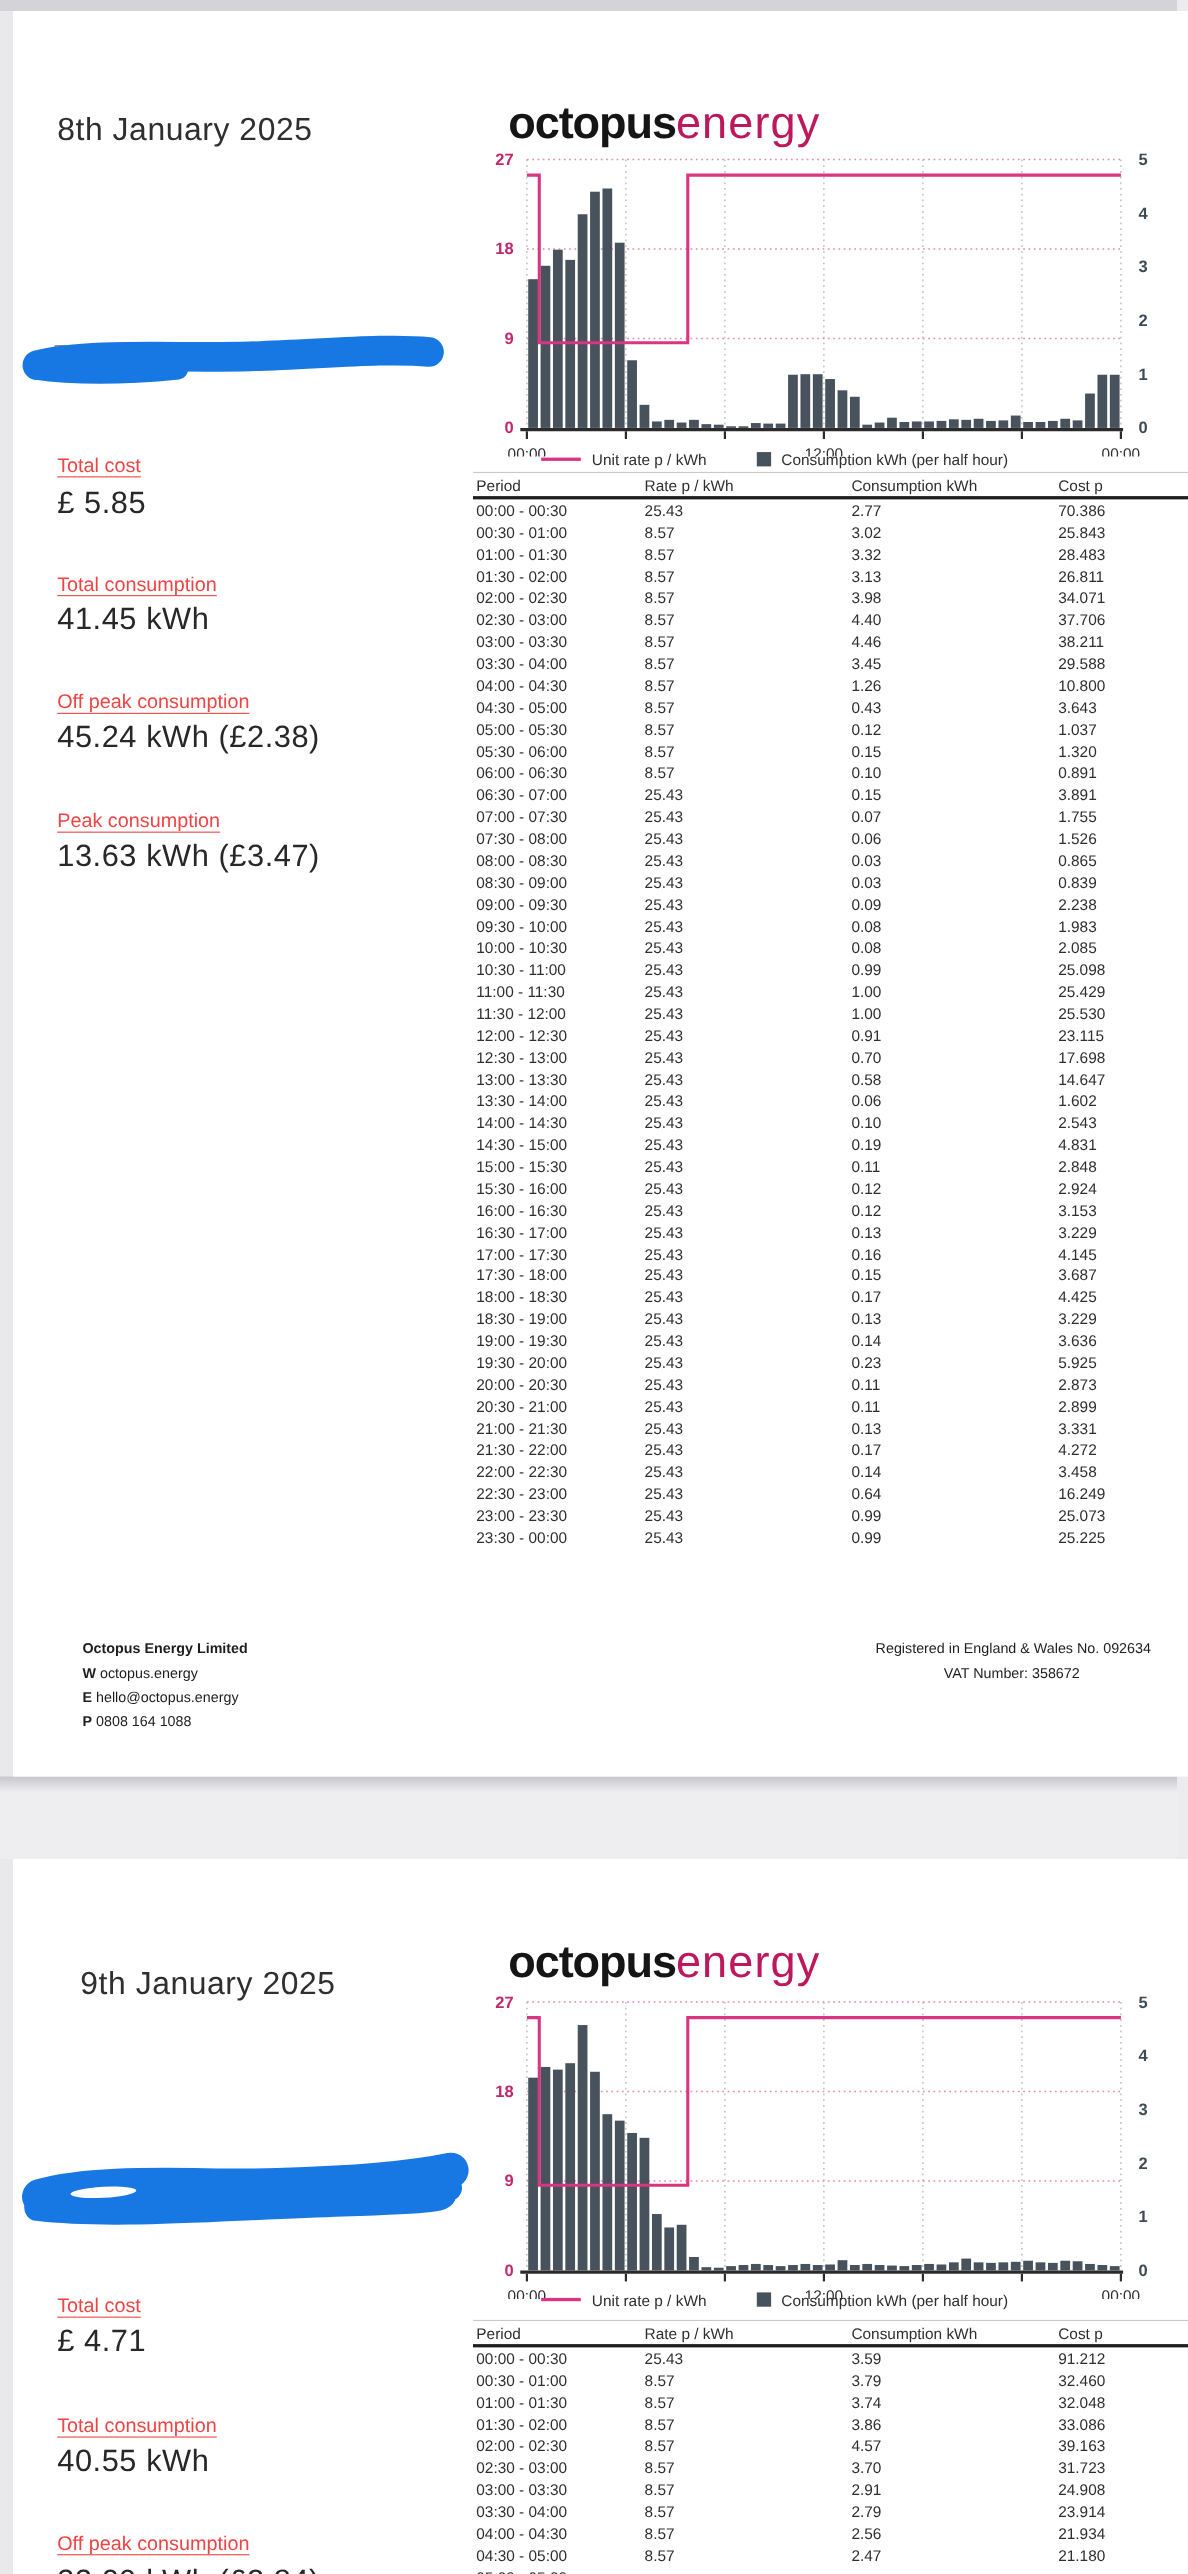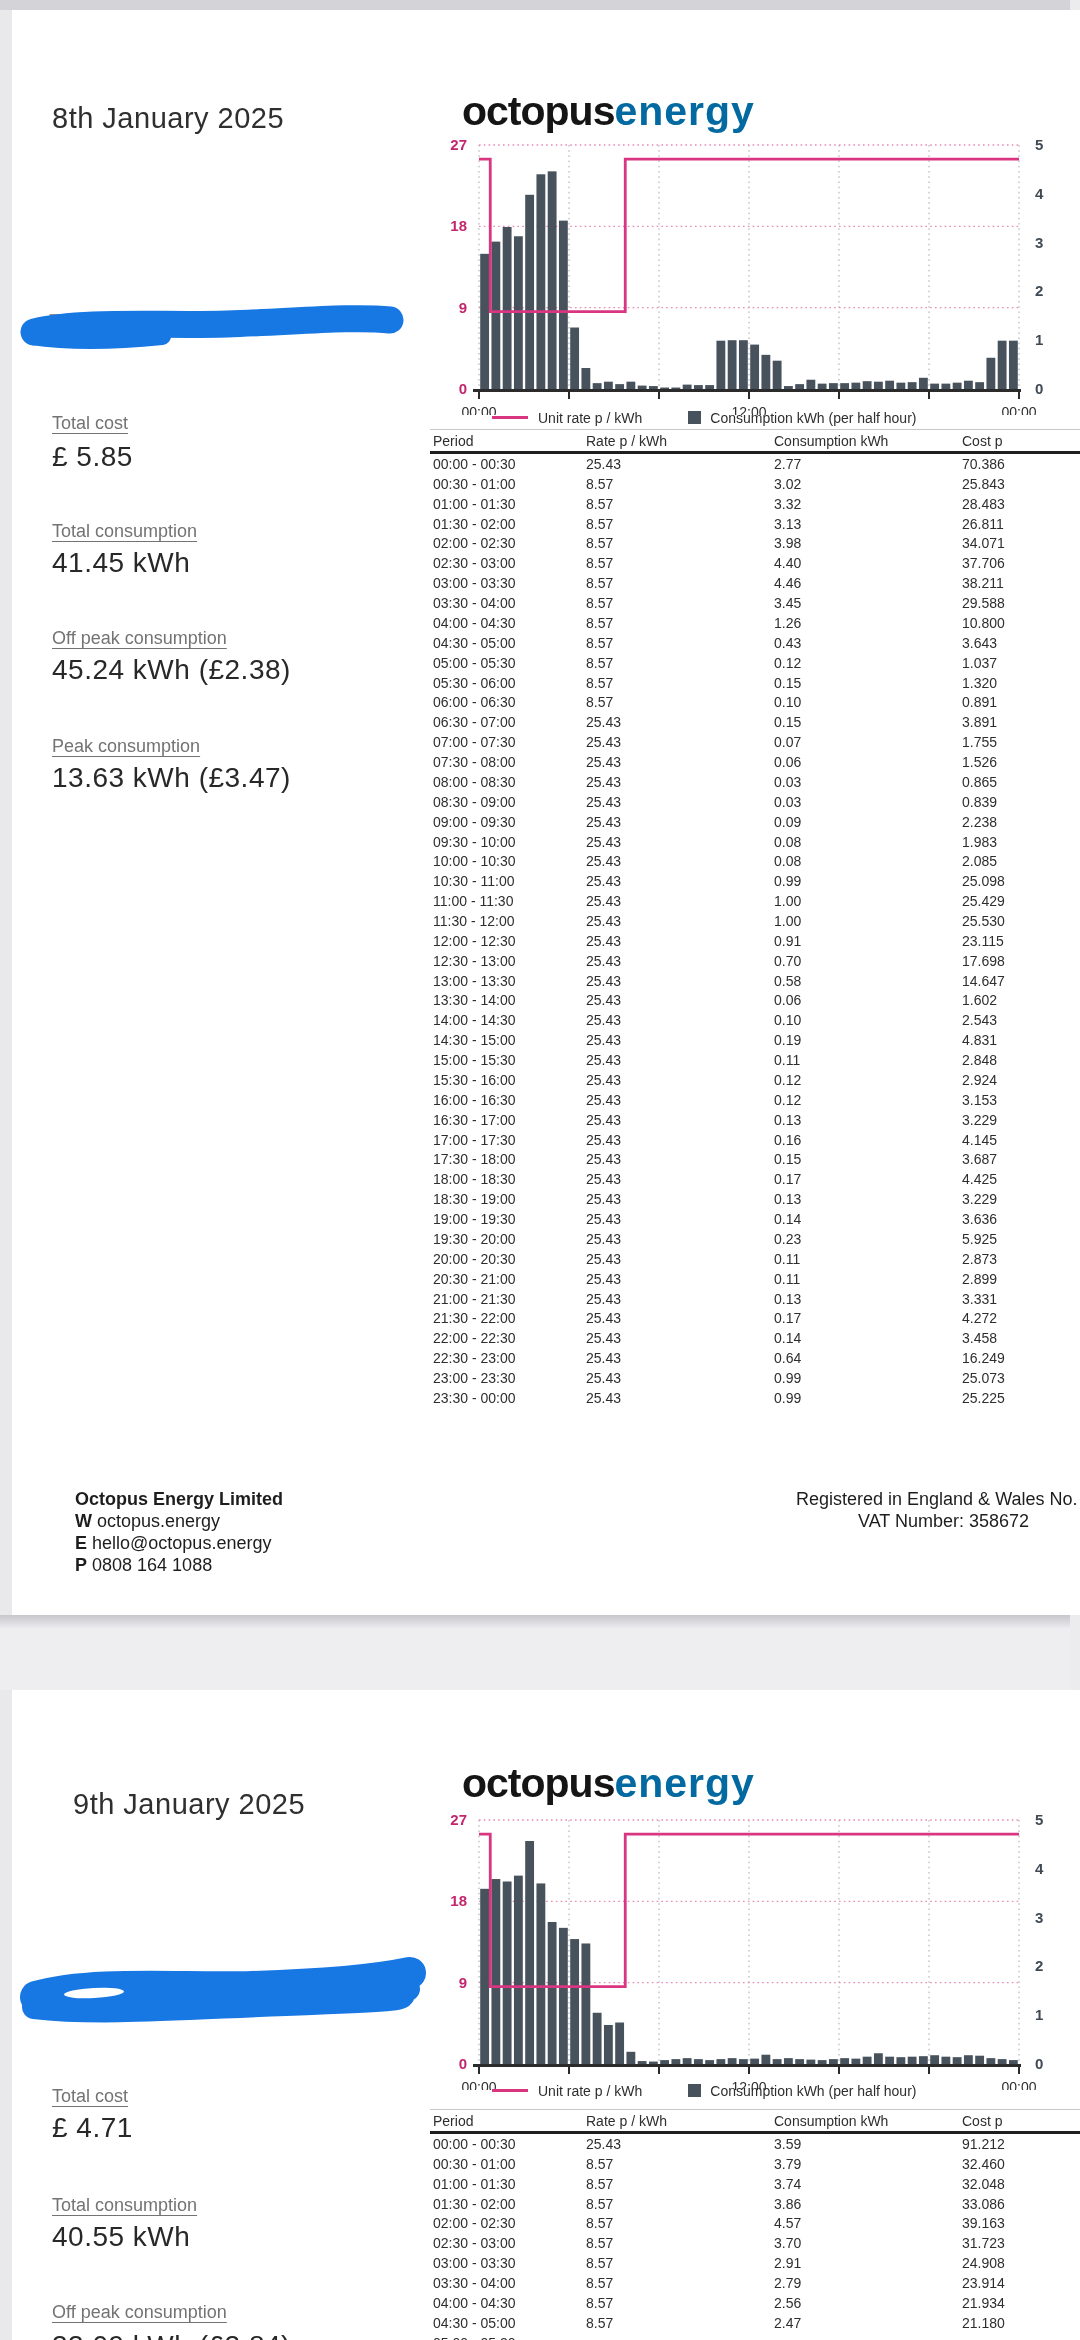--- a/index.html
+++ b/index.html
@@ -10,33 +10,33 @@
   .strip-left{left:0;top:0;width:12px;height:2340px;background:#e9e9ec;}
   .strip-top{left:0;top:0;width:1080px;height:10px;background:#d4d4d8;}
   .page-gap{left:0;top:1615px;width:1080px;height:75px;background:#eeeef1;}
   .page-gap .shadow{position:absolute;left:0;top:0;width:100%;height:14px;
     background:linear-gradient(#c6c6cc,rgba(238,238,241,0));}
   .scroll-track{right:0;top:0;width:10px;height:2340px;background:#ececef;}
   .scroll-thumb{left:1060px;top:46px;width:18px;height:384px;background:#a6a6ab;border-radius:9px;}
   .date{font-size:29px;letter-spacing:.5px;color:#2f2f2f;}
   .logo{white-space:nowrap;}
   .logo .b{font-weight:800;font-size:41px;color:#151515;letter-spacing:-1px;}
-  .logo .l{font-weight:700;font-size:41px;color:#0369a1;letter-spacing:1px;}
-  .sum-label{font-size:18px;color:#737373;text-decoration:underline;text-underline-offset:4px;}
+  .logo .l{font-weight:400;font-size:41px;color:#be185d;letter-spacing:1px;}
+  .sum-label{font-size:18px;color:#ef4444;text-decoration:underline;text-underline-offset:4px;}
   .sum-value{font-size:28px;color:#282828;letter-spacing:.5px;}
   .legend{font-size:14px;color:#2e2e2e;white-space:nowrap;}
   .legend .sw-line{display:inline-block;width:36px;height:3px;vertical-align:4px;margin-right:10px;}
   .legend .sw-sq{display:inline-block;width:13px;height:13px;vertical-align:-1px;margin:0 9px 0 46px;}
   .thead{font-size:14px;color:#2e2e2e;}
   .tline-thin{height:1px;background:#c9c9c9;}
   .tline-thick{height:3px;background:#1f1f1f;}
   .trow{position:absolute;left:0;width:710px;height:20px;font-size:14px;color:#2e2e2e;}
   .c0{position:absolute;left:3px;}  .c1{position:absolute;left:156px;}
   .c2{position:absolute;left:344px;} .c3{position:absolute;left:532px;}
-  .footer{font-size:18px;color:#1d1d1d;line-height:22px;}
+  .footer{font-size:13px;color:#1d1d1d;line-height:22px;}
   .footer .bold{font-weight:700;}
   .frag{position:absolute;color:#8f8f8f;font-size:20px;}
   svg{display:block;}
 </style>
 </head>
 <body>
 <div id="viewport">
 
 <div class="abs strip-left"></div>
 <div class="abs strip-top"></div>

